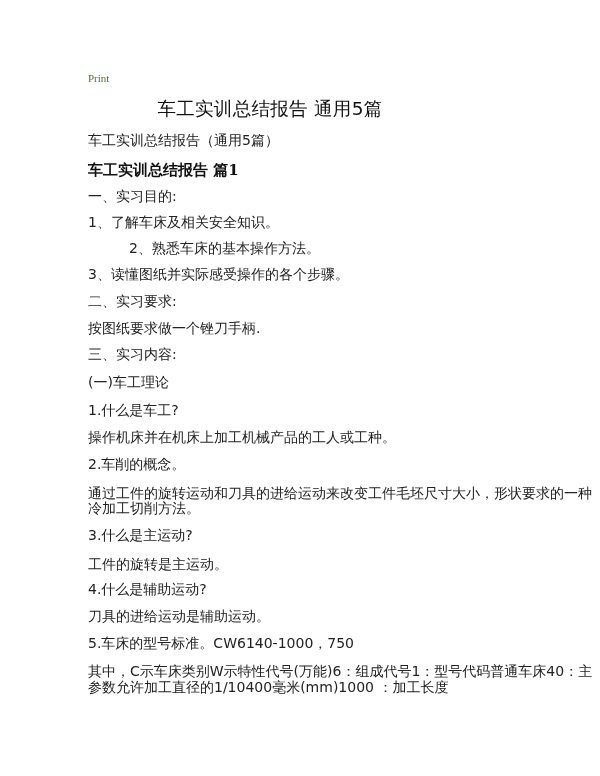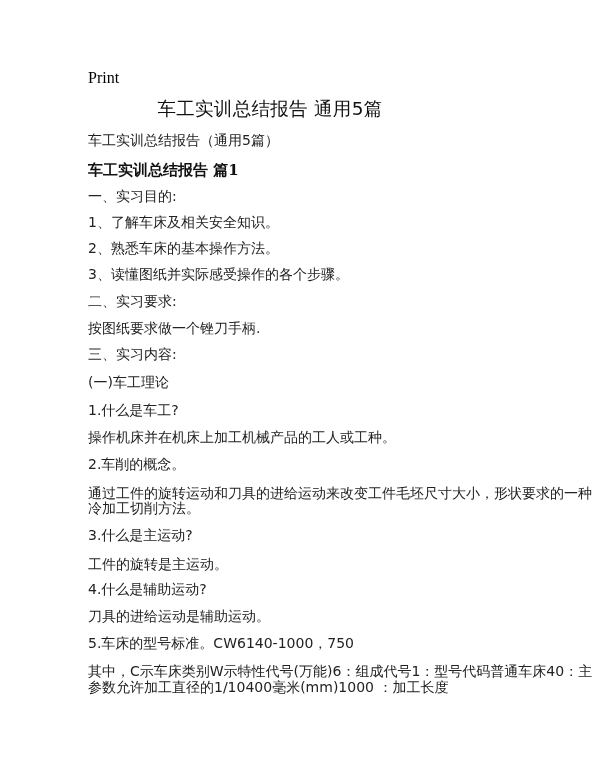--- a/index.html
+++ b/index.html
@@ -24,22 +24,22 @@
     .line {
       position: absolute;
       left: 88px;
       font-size: 14px;
       line-height: 16px;
       white-space: nowrap;
       color: #222222;
     }
     .print-label {
       font-family: "Liberation Serif", "DejaVu Serif", serif;
-      font-size: 16px;
-      color: #000000;
+      font-size: 11px;
+      color: #4d7c0f;
     }
     .doc-title {
       left: 0;
       width: 540px;
       text-align: center;
       font-size: 18.5px;
       line-height: 22px;
       color: #111111;
       letter-spacing: 0.3px;
     }
@@ -58,21 +58,21 @@
   <div class="line print-label" style="top:70px;">Print</div>
 
   <div class="line doc-title" style="top:98px;">车工实训总结报告 通用5篇</div>
 
   <div class="line" style="top:132px;">车工实训总结报告（通用5篇）</div>
 
   <div class="line bold" style="top:162px;">车工实训总结报告 篇1</div>
 
   <div class="line" style="top:188px;">一、实习目的:</div>
   <div class="line" style="top:214px;">1、了解车床及相关安全知识。</div>
-  <div class="line" style="top:240px;">2、熟悉车床的基本操作方法。</div>
+  <div class="line" style="top:240px;margin-left:41px;">2、熟悉车床的基本操作方法。</div>
   <div class="line" style="top:266px;">3、读懂图纸并实际感受操作的各个步骤。</div>
   <div class="line" style="top:293px;">二、实习要求:</div>
   <div class="line" style="top:320px;">按图纸要求做一个锉刀手柄.</div>
   <div class="line" style="top:346px;">三、实习内容:</div>
   <div class="line" style="top:374px;">(一)车工理论</div>
   <div class="line" style="top:402px;">1.什么是车工?</div>
   <div class="line" style="top:429px;">操作机床并在机床上加工机械产品的工人或工种。</div>
   <div class="line" style="top:456px;">2.车削的概念。</div>
 
   <div class="line" style="top:485px;">通过工件的旋转运动和刀具的进给运动来改变工件毛坯尺寸大小，形状要求的一种</div>

